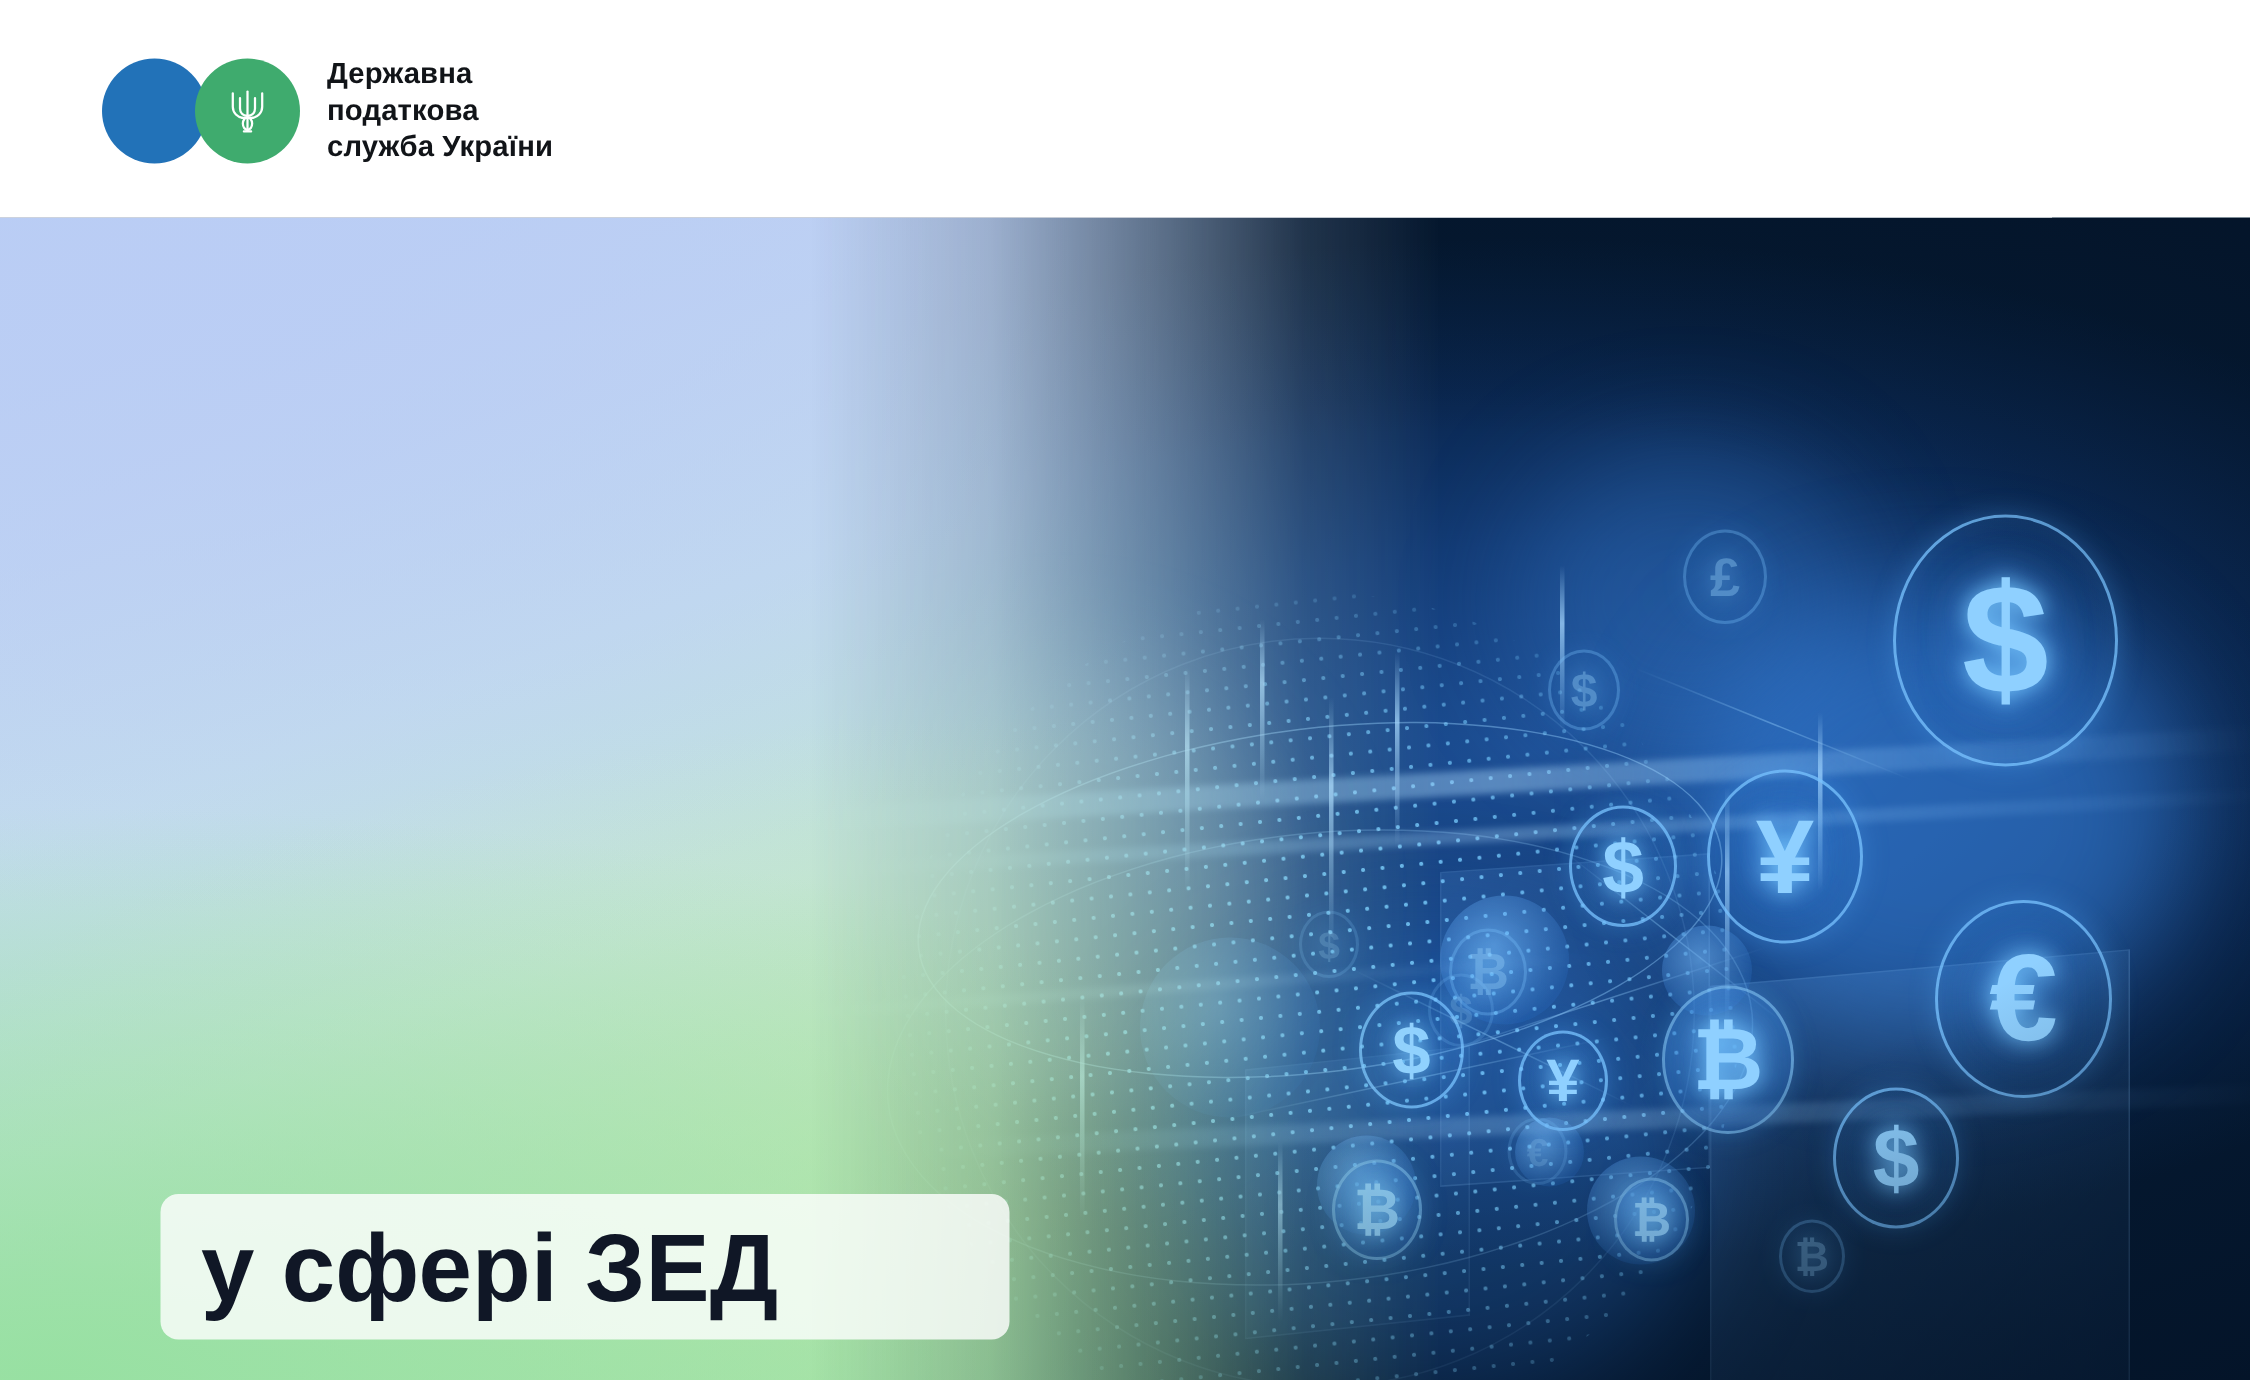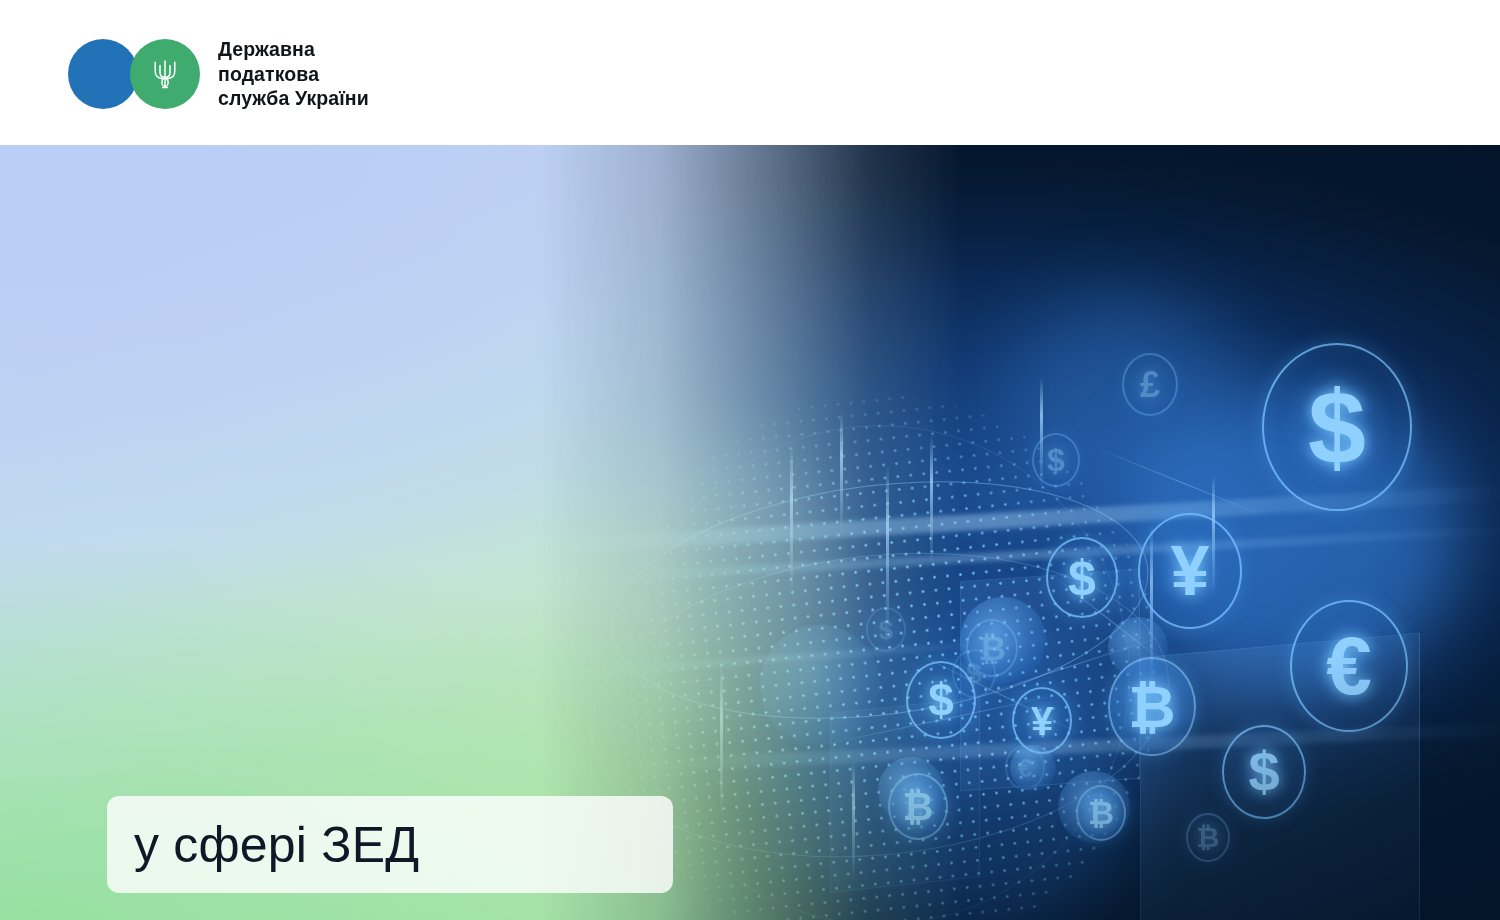--- a/index.html
+++ b/index.html
@@ -153,21 +153,21 @@
   }
   .subtitle-box{
     position:absolute; left:107px; top:651px; width:566px; height:97px; z-index:30;
     background:rgba(255,255,255,.80);
     border-radius:12px;
     display:flex; align-items:center;
   }
   .subtitle-text{
     margin-left:27px;
     color:#101726;
-    font-size:50px; font-weight:400; line-height:1;
+    font-size:64px; font-weight:700; line-height:1;
     letter-spacing:.2px;
   }
 </style>
 </head>
 <body>
 
 <div class="banner">
 
   <div class="header">
     <div class="logo-block">

